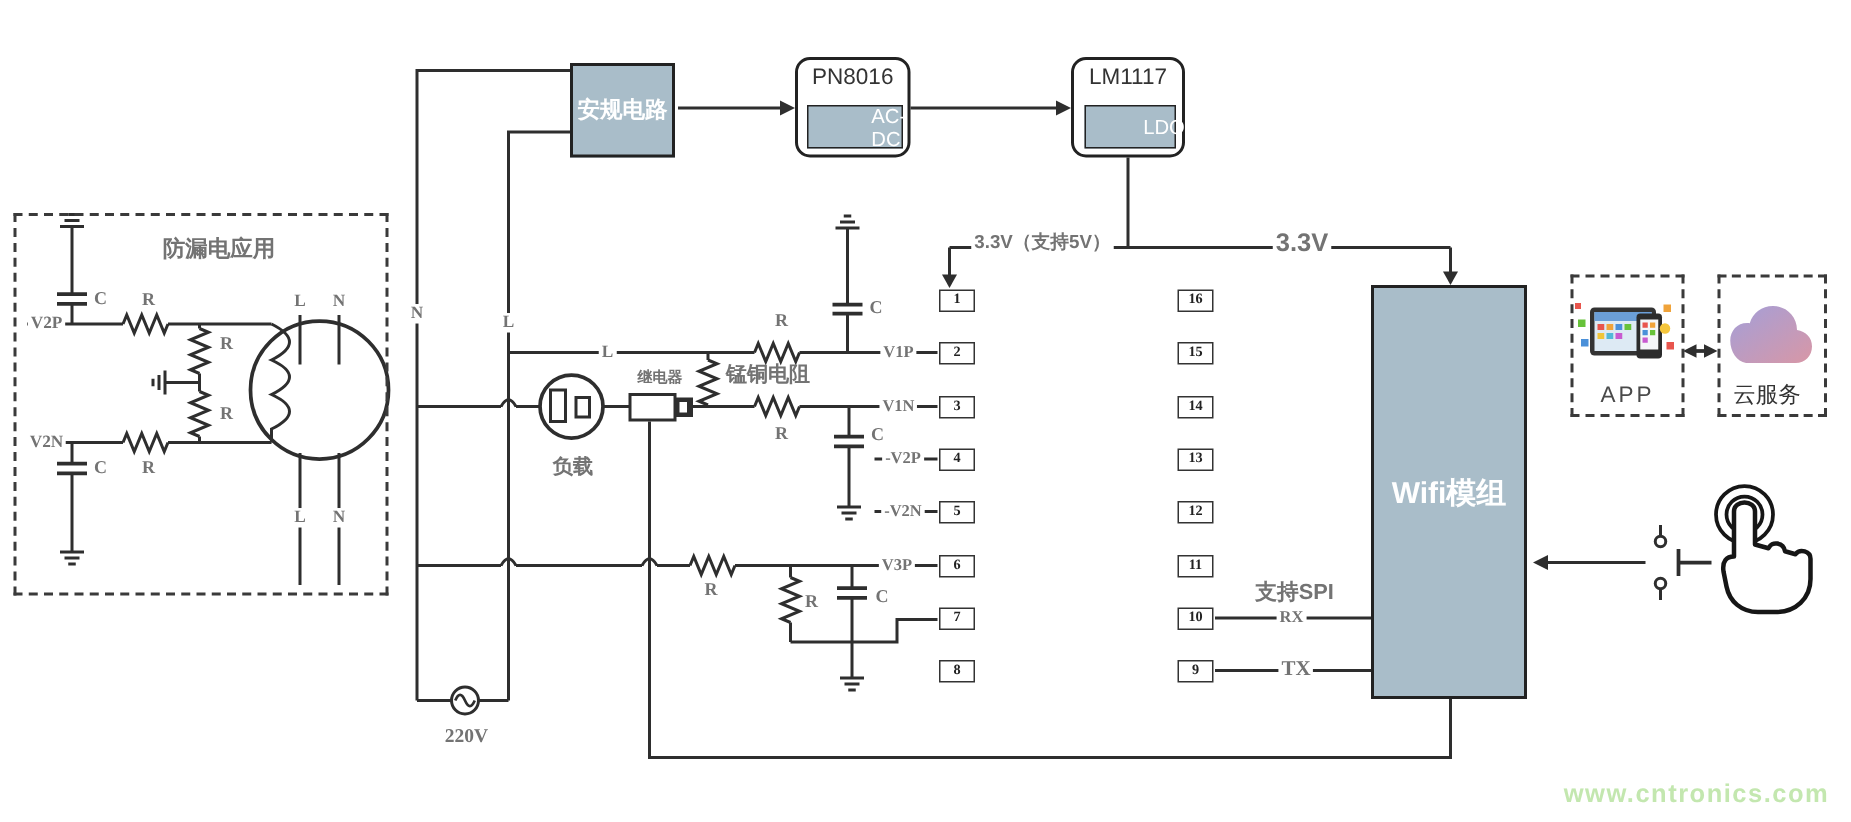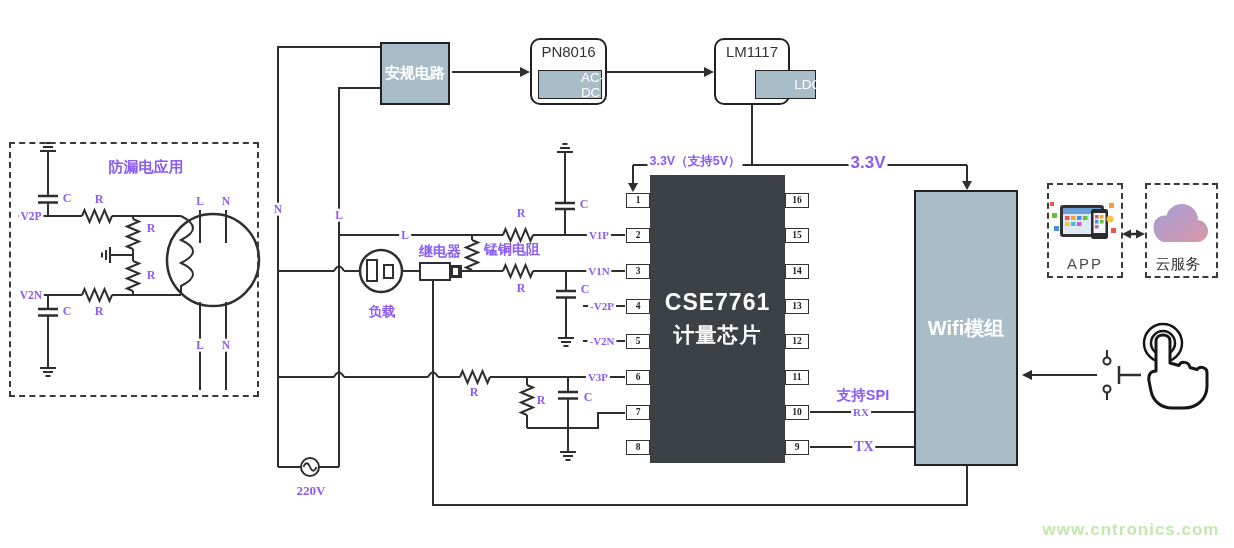--- a/index.html
+++ b/index.html
@@ -1,19 +1,19 @@
 <!DOCTYPE html>
 <html><head>
 <meta charset="utf-8">
 <style>
   html,body{margin:0;padding:0;background:#fff;}
   #stage{position:relative;width:1234px;height:548px;background:#fff;overflow:hidden;
          font-family:"Liberation Sans","DejaVu Sans",sans-serif;}
   #wires{position:absolute;left:0;top:0;z-index:1;}
-  .lbl{position:absolute;transform:translate(-50%,-50%);white-space:nowrap;color:#8b5cf6;
+  .lbl{position:absolute;transform:translate(-50%,-50%);white-space:nowrap;color:#737373;
        line-height:1.1;z-index:3;}
   .bg{background:#fff;padding:0 2px;}
   .ser{font-family:"Liberation Serif","DejaVu Serif",serif;font-weight:bold;}
   .cjk{font-weight:bold;}
   .block{position:absolute;box-sizing:border-box;z-index:2;}
   .solid{border:2px solid #222;}
   .fill{background:#a9bdc9;}
   .dashed{border:2px dashed #3a3a3a;background:transparent;}
   .center{display:flex;align-items:center;justify-content:center;}
   .pin{position:absolute;width:24px;height:15px;border:1.5px solid #333;background:#fff;
@@ -191,27 +191,23 @@
 
   <div class="block solid fill center" style="left:380px;top:42px;width:70px;height:63px;color:#fff;font-weight:bold;font-size:15px;">安规电路</div>
 
   <div class="block solid ic-outer" style="left:530px;top:38px;width:77px;height:67px;">
     <div class="ic-name">PN8016</div>
     <div class="ic-inner" style="left:6px;top:30px;width:64px;height:29px;">AC-DC</div>
   </div>
 
   <div class="block solid ic-outer" style="left:714px;top:38px;width:76px;height:67px;">
     <div class="ic-name">LM1117</div>
-    <div class="ic-inner" style="left:7px;top:30px;width:61px;height:29px;margin-left:32px;">LDO</div>
+    <div class="ic-inner" style="left:7px;top:30px;width:61px;height:29px;">LDO</div>
   </div>
 
-  <div class="block center chipbox" style="left:650px;top:175px;width:135px;height:288px;">
-    <div class="l1">CSE7761</div>
-    <div class="l2">计量芯片</div>
-  </div>
 
   <div class="block solid fill center" style="left:914px;top:190px;width:104px;height:276px;color:#fff;font-weight:bold;font-size:20px;">Wifi模组</div>
 
   <div class="block dashed" style="left:1047px;top:183px;width:76px;height:95px;"></div>
   <div class="block dashed" style="left:1145px;top:183px;width:73px;height:95px;"></div>
 
   <div class="pin" style="left:626px;top:192.5px;">1</div>
   <div class="pin" style="left:626px;top:227.5px;">2</div>
   <div class="pin" style="left:626px;top:263.5px;">3</div>
   <div class="pin" style="left:626px;top:298.5px;">4</div>
@@ -239,21 +235,21 @@
   <span class="lbl ser bg" style="left:200px;top:201px;font-size:11.5px;">L</span>
   <span class="lbl ser bg" style="left:226px;top:201px;font-size:11.5px;">N</span>
   <span class="lbl ser bg" style="left:200px;top:345px;font-size:11.5px;">L</span>
   <span class="lbl ser bg" style="left:226px;top:345px;font-size:11.5px;">N</span>
 
   <span class="lbl ser bg" style="left:278px;top:209px;font-size:11.5px;">N</span>
   <span class="lbl ser bg" style="left:339px;top:215px;font-size:11.5px;">L</span>
   <span class="lbl ser bg" style="left:405px;top:235px;font-size:11.5px;">L</span>
   <span class="lbl ser" style="left:311px;top:491px;font-size:13px;">220V</span>
   <span class="lbl cjk" style="left:382px;top:312px;font-size:13.5px;">负载</span>
-  <span class="lbl cjk bg" style="left:440px;top:252px;font-size:14px;">继电器</span>
+  <span class="lbl cjk bg" style="left:440px;top:252px;font-size:10px;">继电器</span>
   <span class="lbl cjk" style="left:512px;top:250px;font-size:14px;">锰铜电阻</span>
 
   <span class="lbl ser" style="left:521px;top:214px;font-size:12px;">R</span>
   <span class="lbl ser" style="left:521px;top:289px;font-size:12px;">R</span>
   <span class="lbl ser" style="left:474px;top:393px;font-size:12px;">R</span>
   <span class="lbl ser" style="left:541px;top:401px;font-size:12px;">R</span>
   <span class="lbl ser" style="left:584px;top:205px;font-size:12px;">C</span>
   <span class="lbl ser" style="left:585px;top:290px;font-size:12px;">C</span>
   <span class="lbl ser" style="left:588px;top:398px;font-size:12px;">C</span>
 

